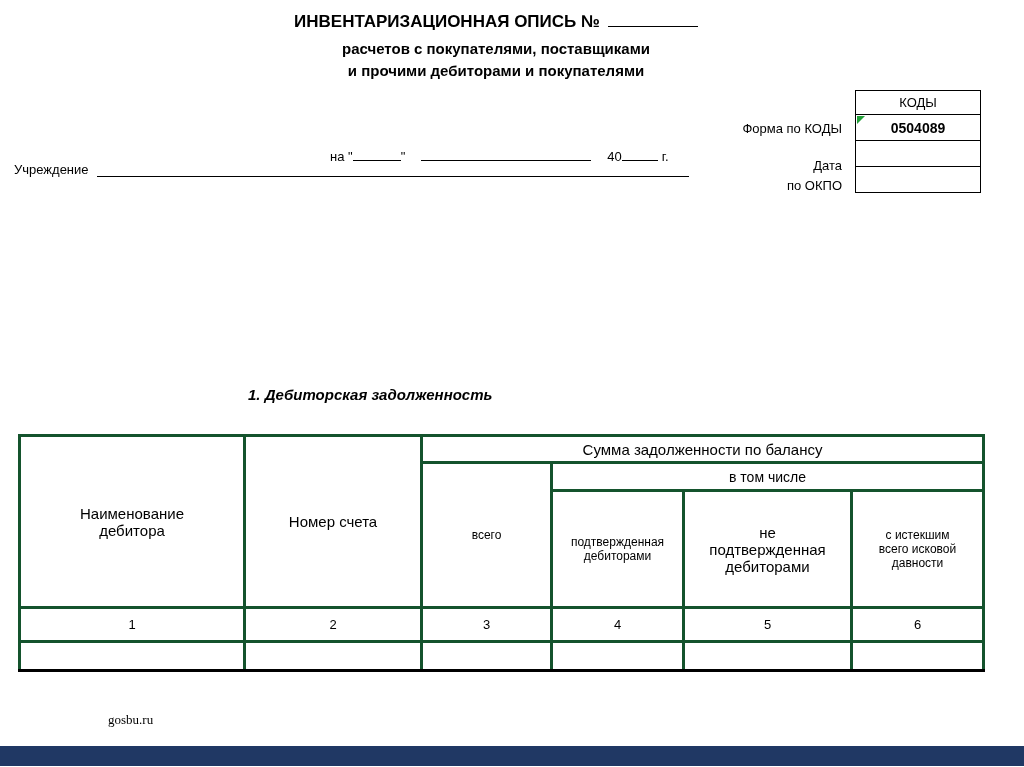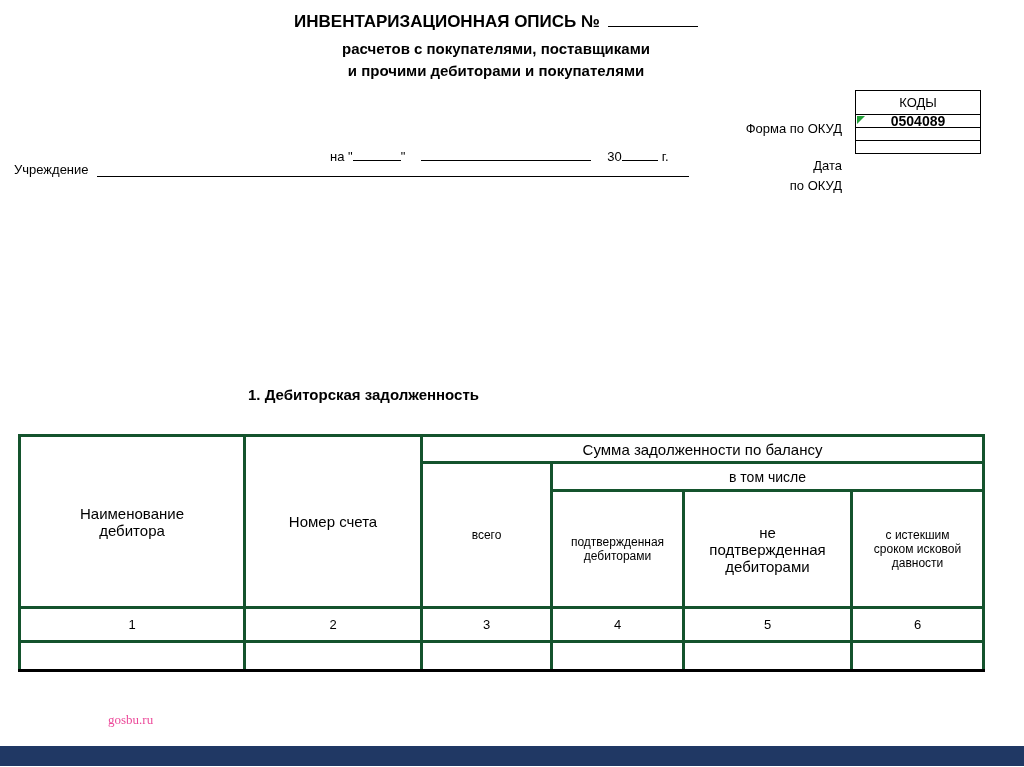--- a/index.html
+++ b/index.html
@@ -18,21 +18,21 @@
   
   .title-block { position:absolute; top:12px; left:0; width:992px; text-align:center; font-weight:bold; }
   .t1 { font-size:17px; }
   .t1 .blank { width:90px; margin-left:8px; }
   .t2 { font-size:15px; margin-top:8px; }
   .t3 { font-size:15px; margin-top:5px; }
 
   
   .codes-box { position:absolute; left:855px; top:90px; width:126px; }
   .codes-cell {
-    border:1px solid #000; margin-top:-1px; height:14px;
+    border:1px solid #000; margin-top:-1px; height:27px;
     display:flex; align-items:center; justify-content:center;
     font-size:13px; position:relative; background:#fff;
   }
   .codes-cell.header { height:25px; margin-top:0;align-items:center; }
   .codes-cell.okud span.val { font-weight:bold; font-size:14px; }
   .corner-marker {
     position:absolute; left:1px; top:1px; width:0; height:0;
     border-top:8px solid var(--marker_green,#21a038);
     border-right:8px solid transparent;
   }
@@ -45,39 +45,39 @@
   .date-line { position:absolute; left:330px; top:146px; font-size:13px; white-space:nowrap; }
   .date-line .b1 { width:48px; }
   .date-line .b2 { width:170px; margin-left:16px; margin-right:16px; }
   .date-line .b3 { width:36px; margin-right:4px; }
 
   
   .inst-line { position:absolute; left:14px; top:161px; font-size:13px; display:flex; align-items:flex-end; }
   .inst-line .blank { width:592px; margin-left:8px; height:16px; }
 
   
-  .section-title { position:absolute; left:248px; top:386px; font-size:15px; font-weight:bold; }
+  .section-title { position:absolute; left:248px; top:386px; font-size:15px; font-weight:bold;font-style:italic; }
 
   
   .tbl-wrap { position:absolute; left:18px; top:434px; }
   table.main { border-collapse:collapse; table-layout:fixed; width:964px; }
   table.main td {
     border:3px solid #14532d; text-align:center; vertical-align:middle;
     padding:2px 4px; white-space:pre-line; background:#fff;
   }
   td.green { background:var(--green,#d9e8cb); }
   .fs15 { font-size:15px; }
   .fs14 { font-size:14px; }
   .fs12 { font-size:12px; }
   .bold { font-weight:normal; }
   tr.nums td { border-top:2px solid #000; font-size:13px; }
   tr.datarow td { border-top:3px solid #000; border-bottom:3px solid #000; }
 
   
-  .watermark { position:absolute; left:108px; top:712px; font-family:"Liberation Serif", serif; font-size:13px; color:#ec4899; }
+  .watermark { position:absolute; left:108px; top:712px; font-family:"Liberation Serif", serif; font-size:13px; color:#000000; }
   .bottom-bar { position:absolute; left:0; right:0; bottom:1px; height:20px; background:var(--navy,#203864); }
 </style>
 </head>
 <body>
 
 <div class="page">
 
   <div class="title-block">
     <div class="t1">
       <span>ИНВЕНТАРИЗАЦИОННАЯ ОПИСЬ №</span><span class="blank"></span>
@@ -94,26 +94,26 @@
       <span class="corner-marker"></span>
       <span class="val">0504089</span>
     </div>
     <div class="codes-cell">
       <span></span>
     </div>
     <div class="codes-cell">
       <span></span>
     </div>
   </div>
-  <div class="codes-label l1">Форма по ОКУД</div>
+  <div class="codes-label l1">Форма по КОДЫ</div>
   <div class="codes-label l2">Дата</div>
-  <div class="codes-label l3">по ОКУД</div>
+  <div class="codes-label l3">по ОКПО</div>
 
   <div class="date-line">
-    <span>на "</span><span class="blank b1"></span><span>"</span><span class="blank b2"></span><span>30</span><span class="blank b3"></span><span>г.</span>
+    <span>на "</span><span class="blank b1"></span><span>"</span><span class="blank b2"></span><span>40</span><span class="blank b3"></span><span>г.</span>
   </div>
 
   <div class="inst-line">
     <span>Учреждение</span>
     <span class="blank"></span>
   </div>
 
   <div class="section-title">1. Дебиторская задолженность</div>
 
   <div class="tbl-wrap">
@@ -137,21 +137,21 @@
           <td rowspan="2" class="fs12">всего</td>
           <td colspan="3" class="green fs14">в том числе</td>
         </tr>
         <tr style="height:117px">
           <td class="fs12">подтвержденная
 дебиторами</td>
           <td class="green bold fs15">не
 подтвержденная
 дебиторами</td>
           <td class="fs12">с истекшим
-сроком исковой
+всего исковой
 давности</td>
         </tr>
         <tr class="nums" style="height:34px">
           <td class="green">1</td>
           <td class="green">2</td>
           <td>3</td>
           <td>4</td>
           <td>5</td>
           <td>6</td>
         </tr>

